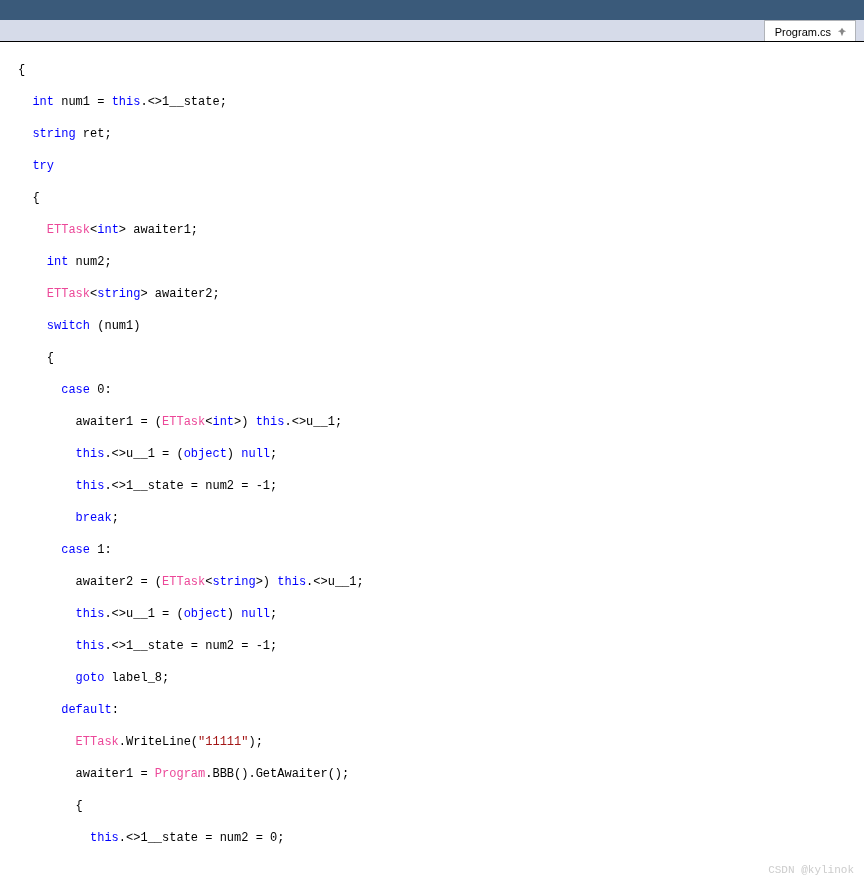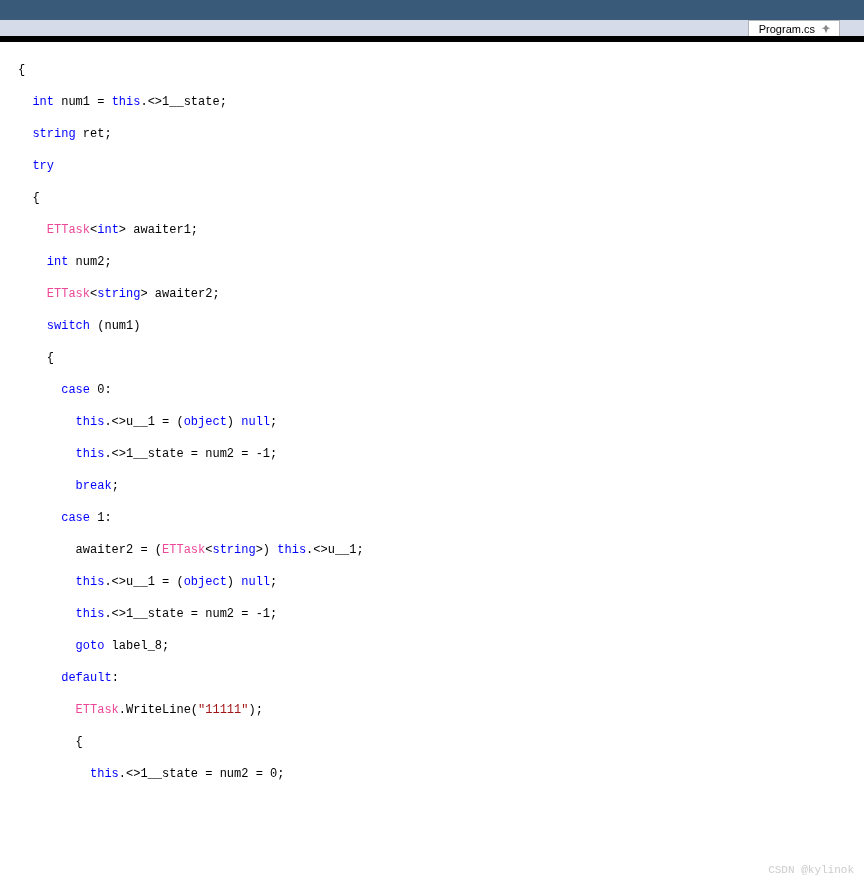--- a/index.html
+++ b/index.html
@@ -15,23 +15,23 @@
 .titlebar {
   height: 20px;
   background: #3a5a7a;
   width: 100%;
 }
 .tab-area {
   height: 22px;
   background: #d6dbe9;
   display: flex;
   justify-content: flex-end;
-  padding-right: 24px;
+  padding-right: 8px;
   align-items: stretch;
-  border-bottom: 6px solid #000000;
+  border-bottom: 1px solid #000000;
 }
 .tab {
   background: #fff;
   padding: 3px 8px 2px 10px;
   font-family: 'Segoe UI', sans-serif;
   font-size: 11px;
   display: flex;
   align-items: center;
   gap: 6px;
   border: 1px solid #b0b3b8;
@@ -82,30 +82,32 @@
 <div>  <span class="kw">int</span><span> num1 = </span><span class="kw">this</span><span>.&lt;&gt;1__state;</span></div>
 <div>  <span class="kw">string</span><span> ret;</span></div>
 <div>  <span class="kw">try</span></div>
 <div>  <span>{</span></div>
 <div>    <span class="type">ETTask</span><span>&lt;</span><span class="kw">int</span><span>&gt; awaiter1;</span></div>
 <div>    <span class="kw">int</span><span> num2;</span></div>
 <div>    <span class="type">ETTask</span><span>&lt;</span><span class="kw">string</span><span>&gt; awaiter2;</span></div>
 <div>    <span class="kw">switch</span><span> (num1)</span></div>
 <div>    <span>{</span></div>
 <div>      <span class="kw">case</span><span> 0:</span></div>
+<div>        <span>awaiter1 = (</span><span class="type">ETTask</span><span>&lt;</span><span class="kw">int</span><span>&gt;) </span><span class="kw">this</span><span>.&lt;&gt;u__1;</span></div>
 <div>        <span class="kw">this</span><span>.&lt;&gt;u__1 = (</span><span class="kw">object</span><span>) </span><span class="kw">null</span><span>;</span></div>
 <div>        <span class="kw">this</span><span>.&lt;&gt;1__state = num2 = -1;</span></div>
 <div>        <span class="kw">break</span><span>;</span></div>
 <div>      <span class="kw">case</span><span> 1:</span></div>
 <div>        <span>awaiter2 = (</span><span class="type">ETTask</span><span>&lt;</span><span class="kw">string</span><span>&gt;) </span><span class="kw">this</span><span>.&lt;&gt;u__1;</span></div>
 <div>        <span class="kw">this</span><span>.&lt;&gt;u__1 = (</span><span class="kw">object</span><span>) </span><span class="kw">null</span><span>;</span></div>
 <div>        <span class="kw">this</span><span>.&lt;&gt;1__state = num2 = -1;</span></div>
 <div>        <span class="kw">goto</span><span> label_8;</span></div>
 <div>      <span class="kw">default</span><span>:</span></div>
 <div>        <span class="type">ETTask</span><span>.WriteLine(</span><span class="str">"11111"</span><span>);</span></div>
+<div>        <span>awaiter1 = </span><span class="type">Program</span><span>.BBB().GetAwaiter();</span></div>
 <div>        <span>{</span></div>
 <div>          <span class="kw">this</span><span>.&lt;&gt;1__state = num2 = 0;</span></div>
 
 
 
 
 
 
 
 

